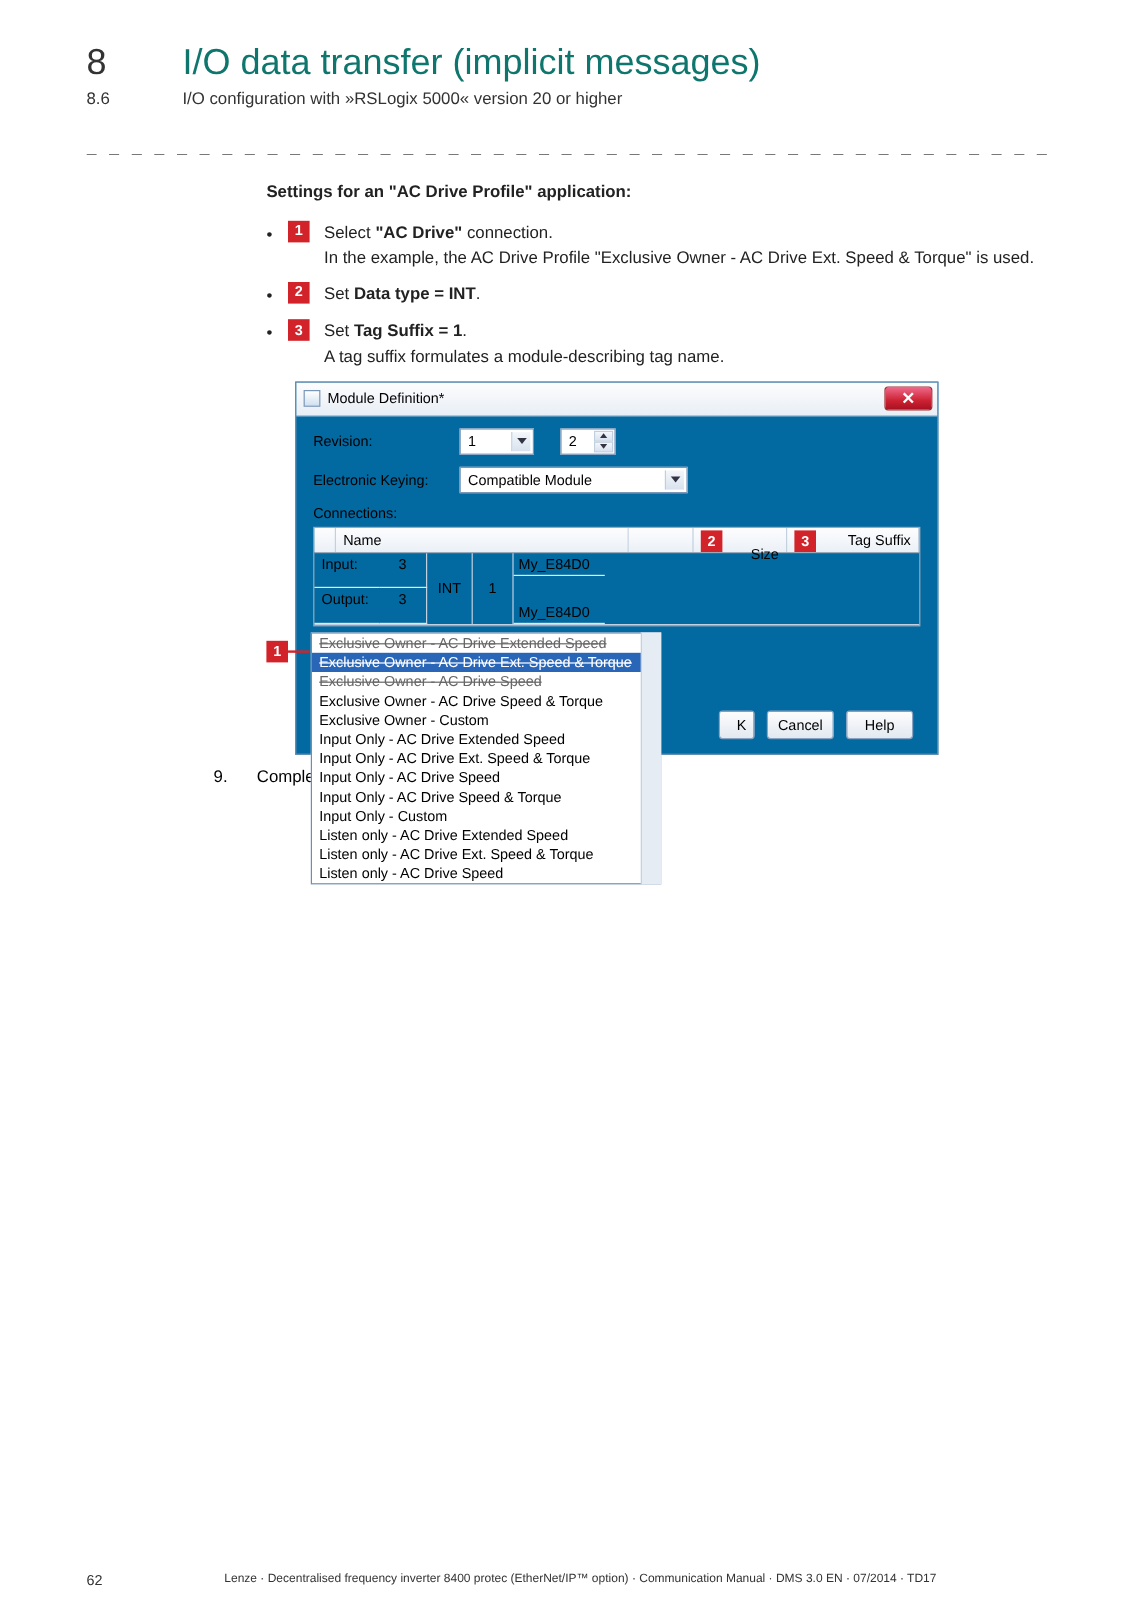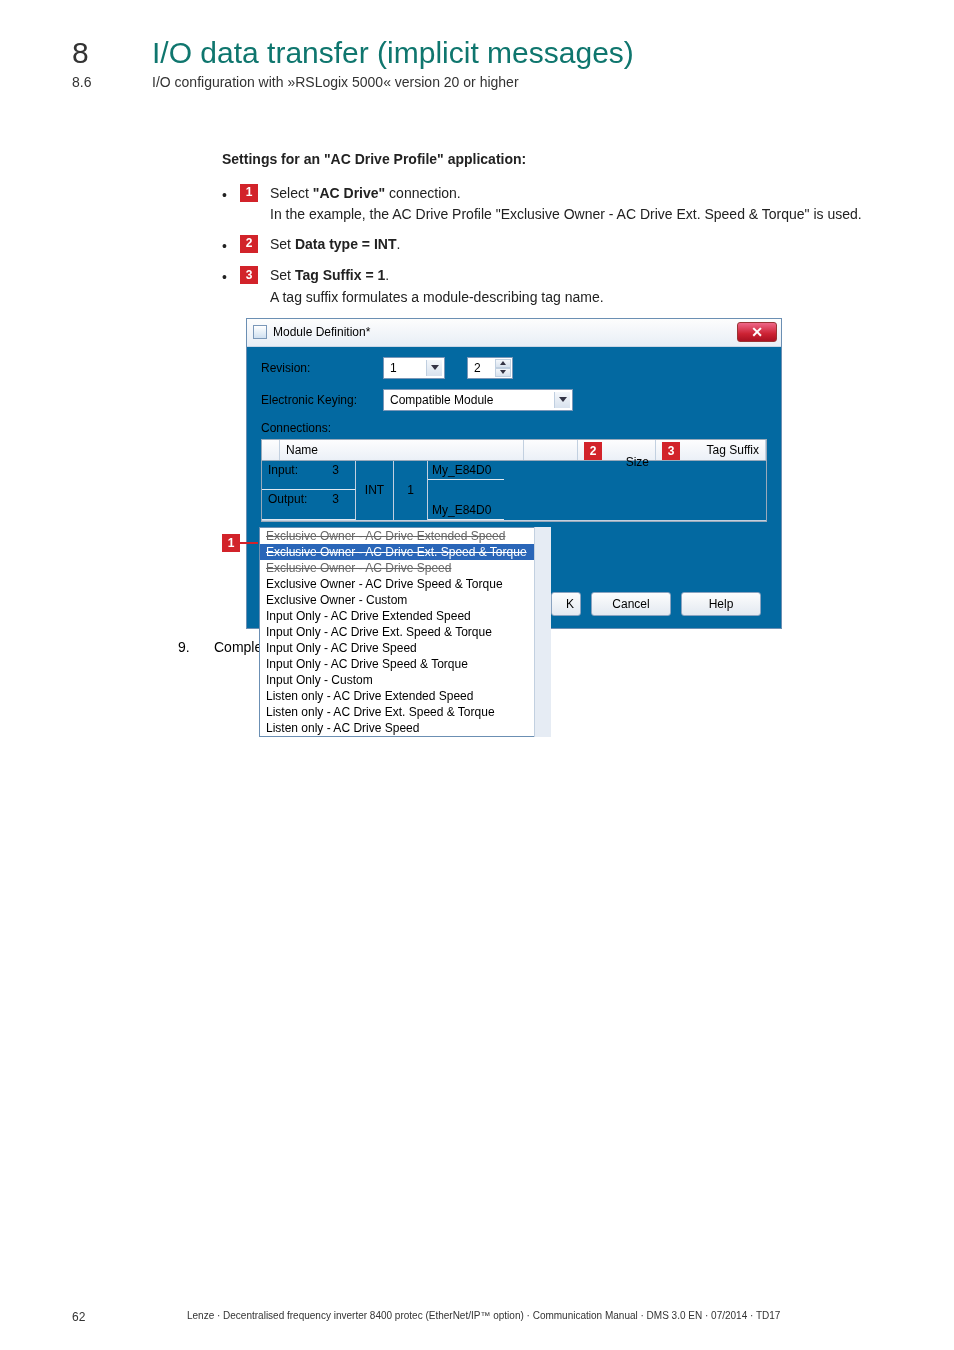--- a/index.html
+++ b/index.html
@@ -249,21 +249,21 @@
     background: #e6ecf4; border-left: 1px solid #c2d0e0;
   }
   .dlg-buttons {
     display: flex;
     justify-content: flex-end;
     gap: 10px;
     margin-top: 70px;
     padding-right: 6px;
   }
   .dlg-btn {
-    width: 80px; height: 24px;
+    width: 56px; height: 24px;
     background: linear-gradient(#fdfdfd,#e3e9f1);
     border: 1px solid #8aa3c0;
     border-radius: 3px;
     font-size: 12px;
     display: flex; align-items: center; justify-content: center;
   }
   .callout-badge {
     position: absolute;
     display: inline-flex;
     align-items: center;

